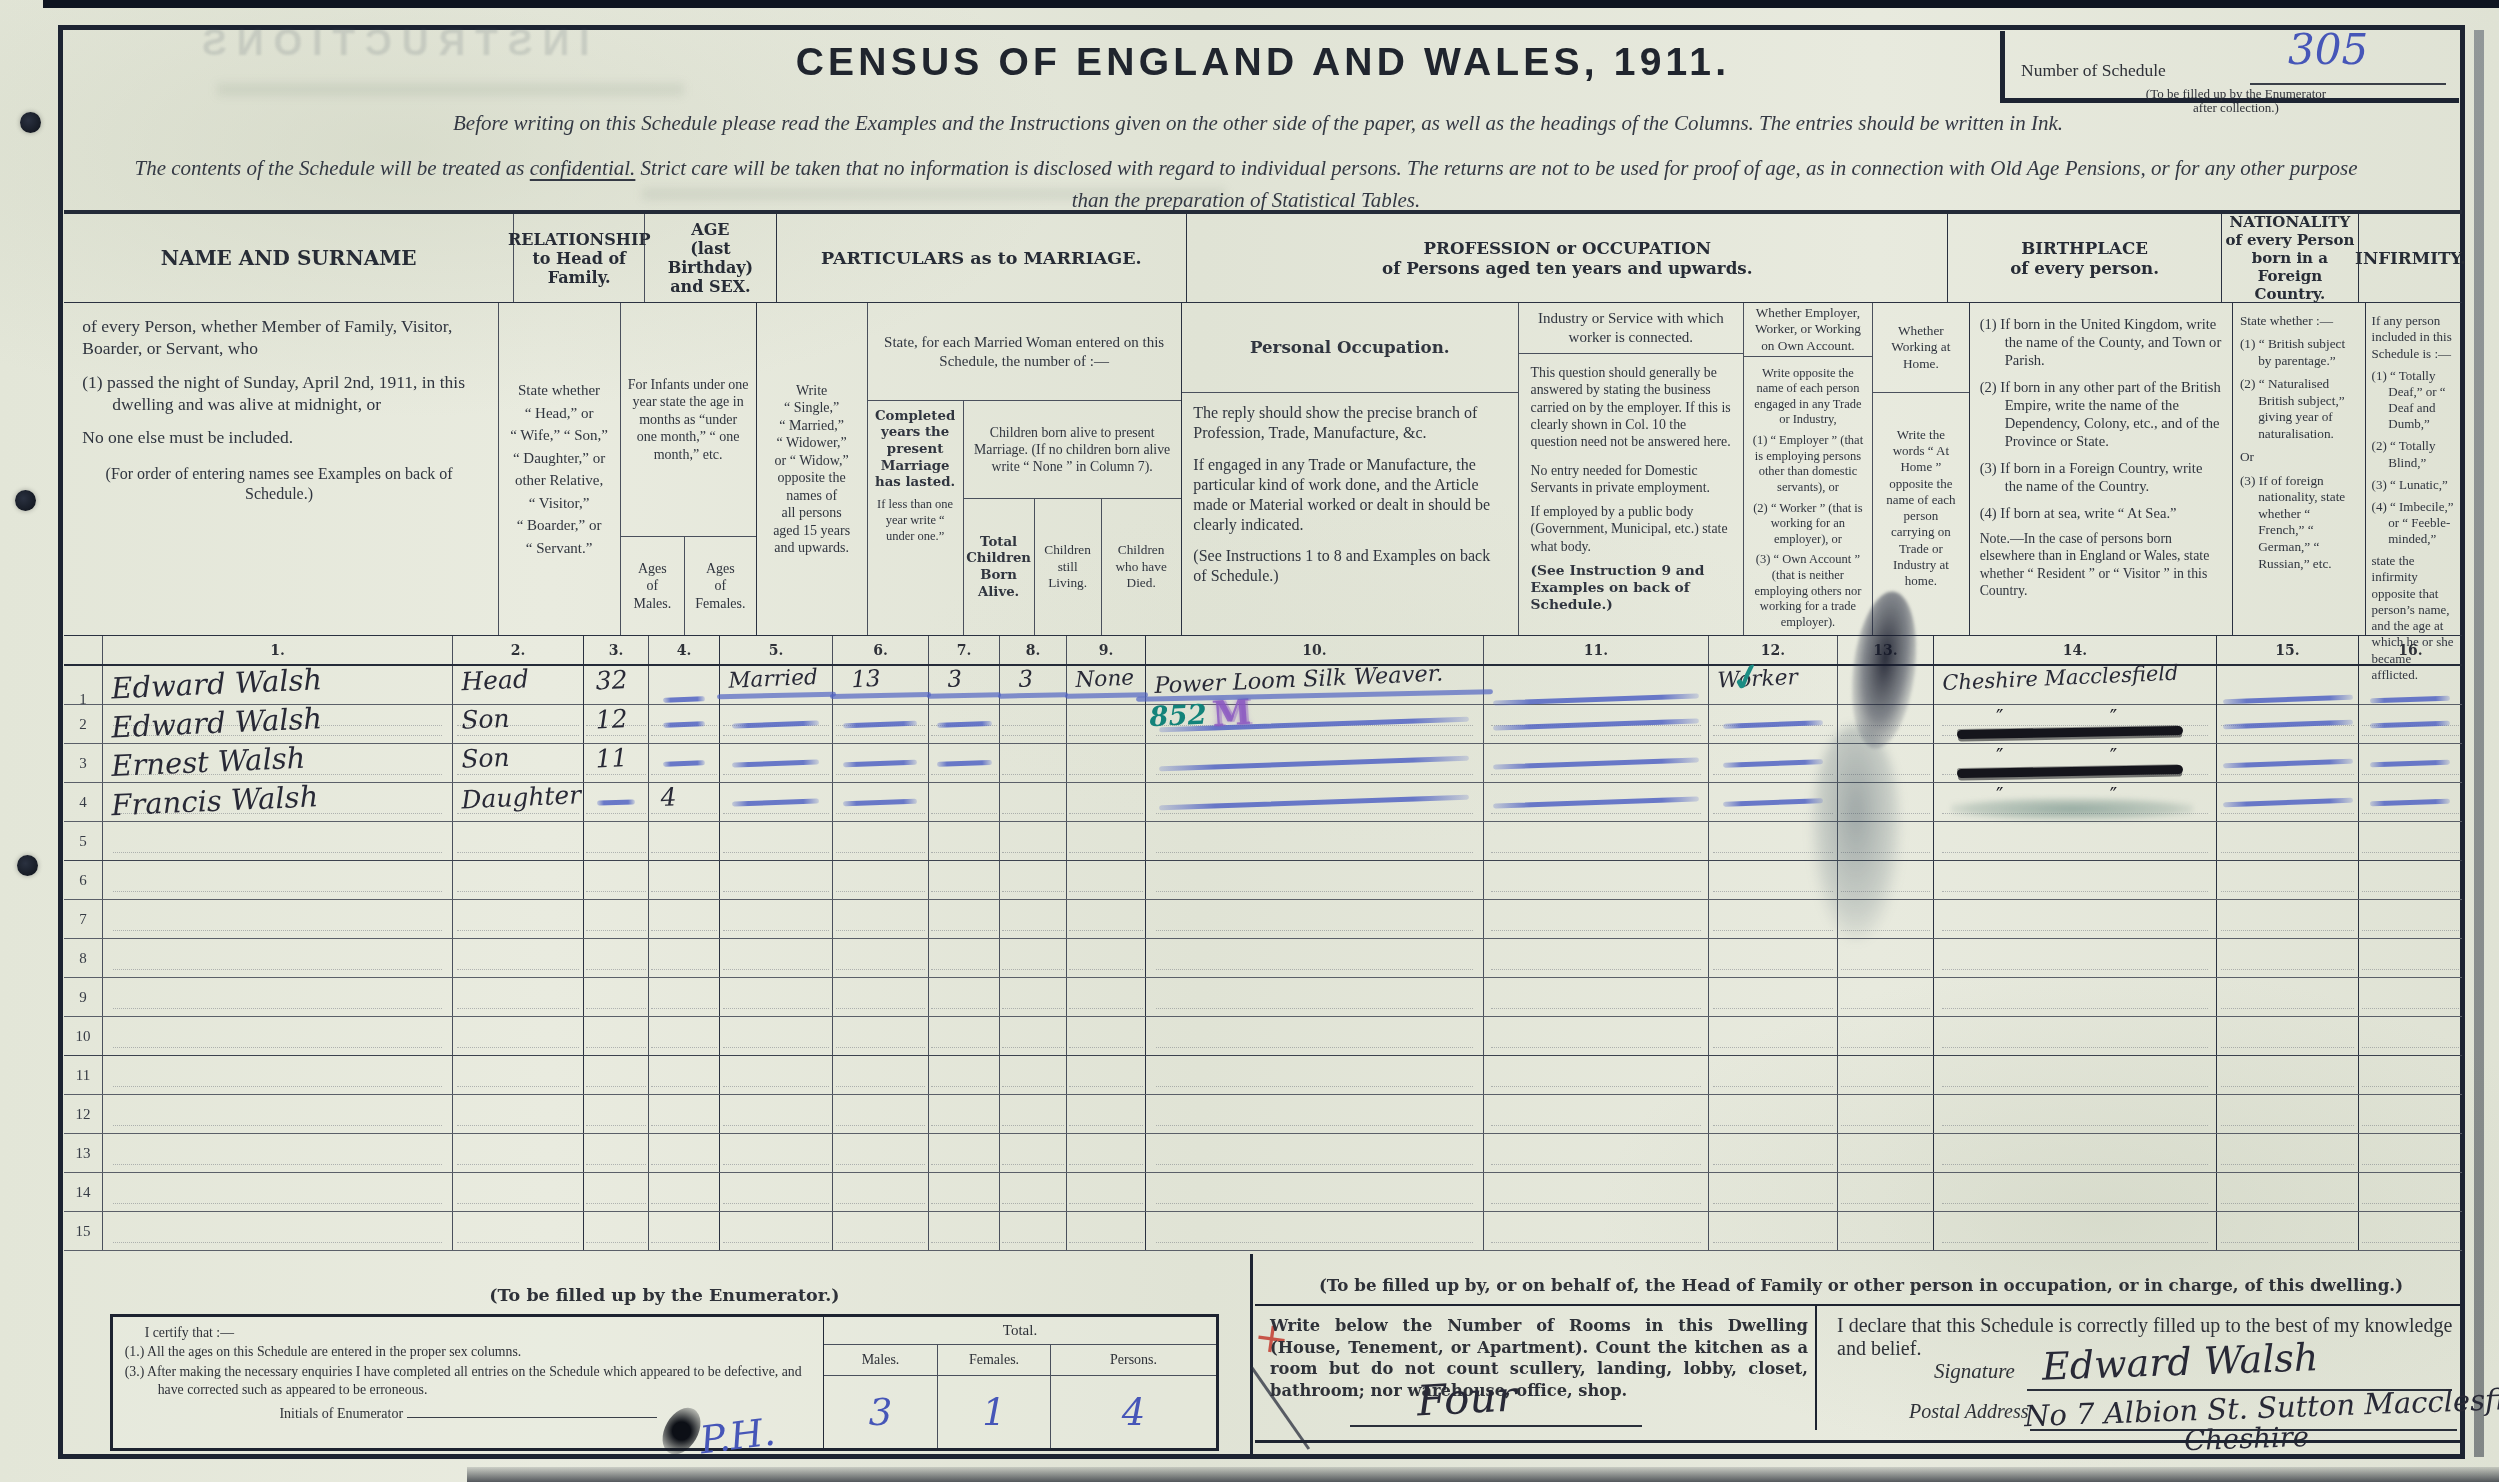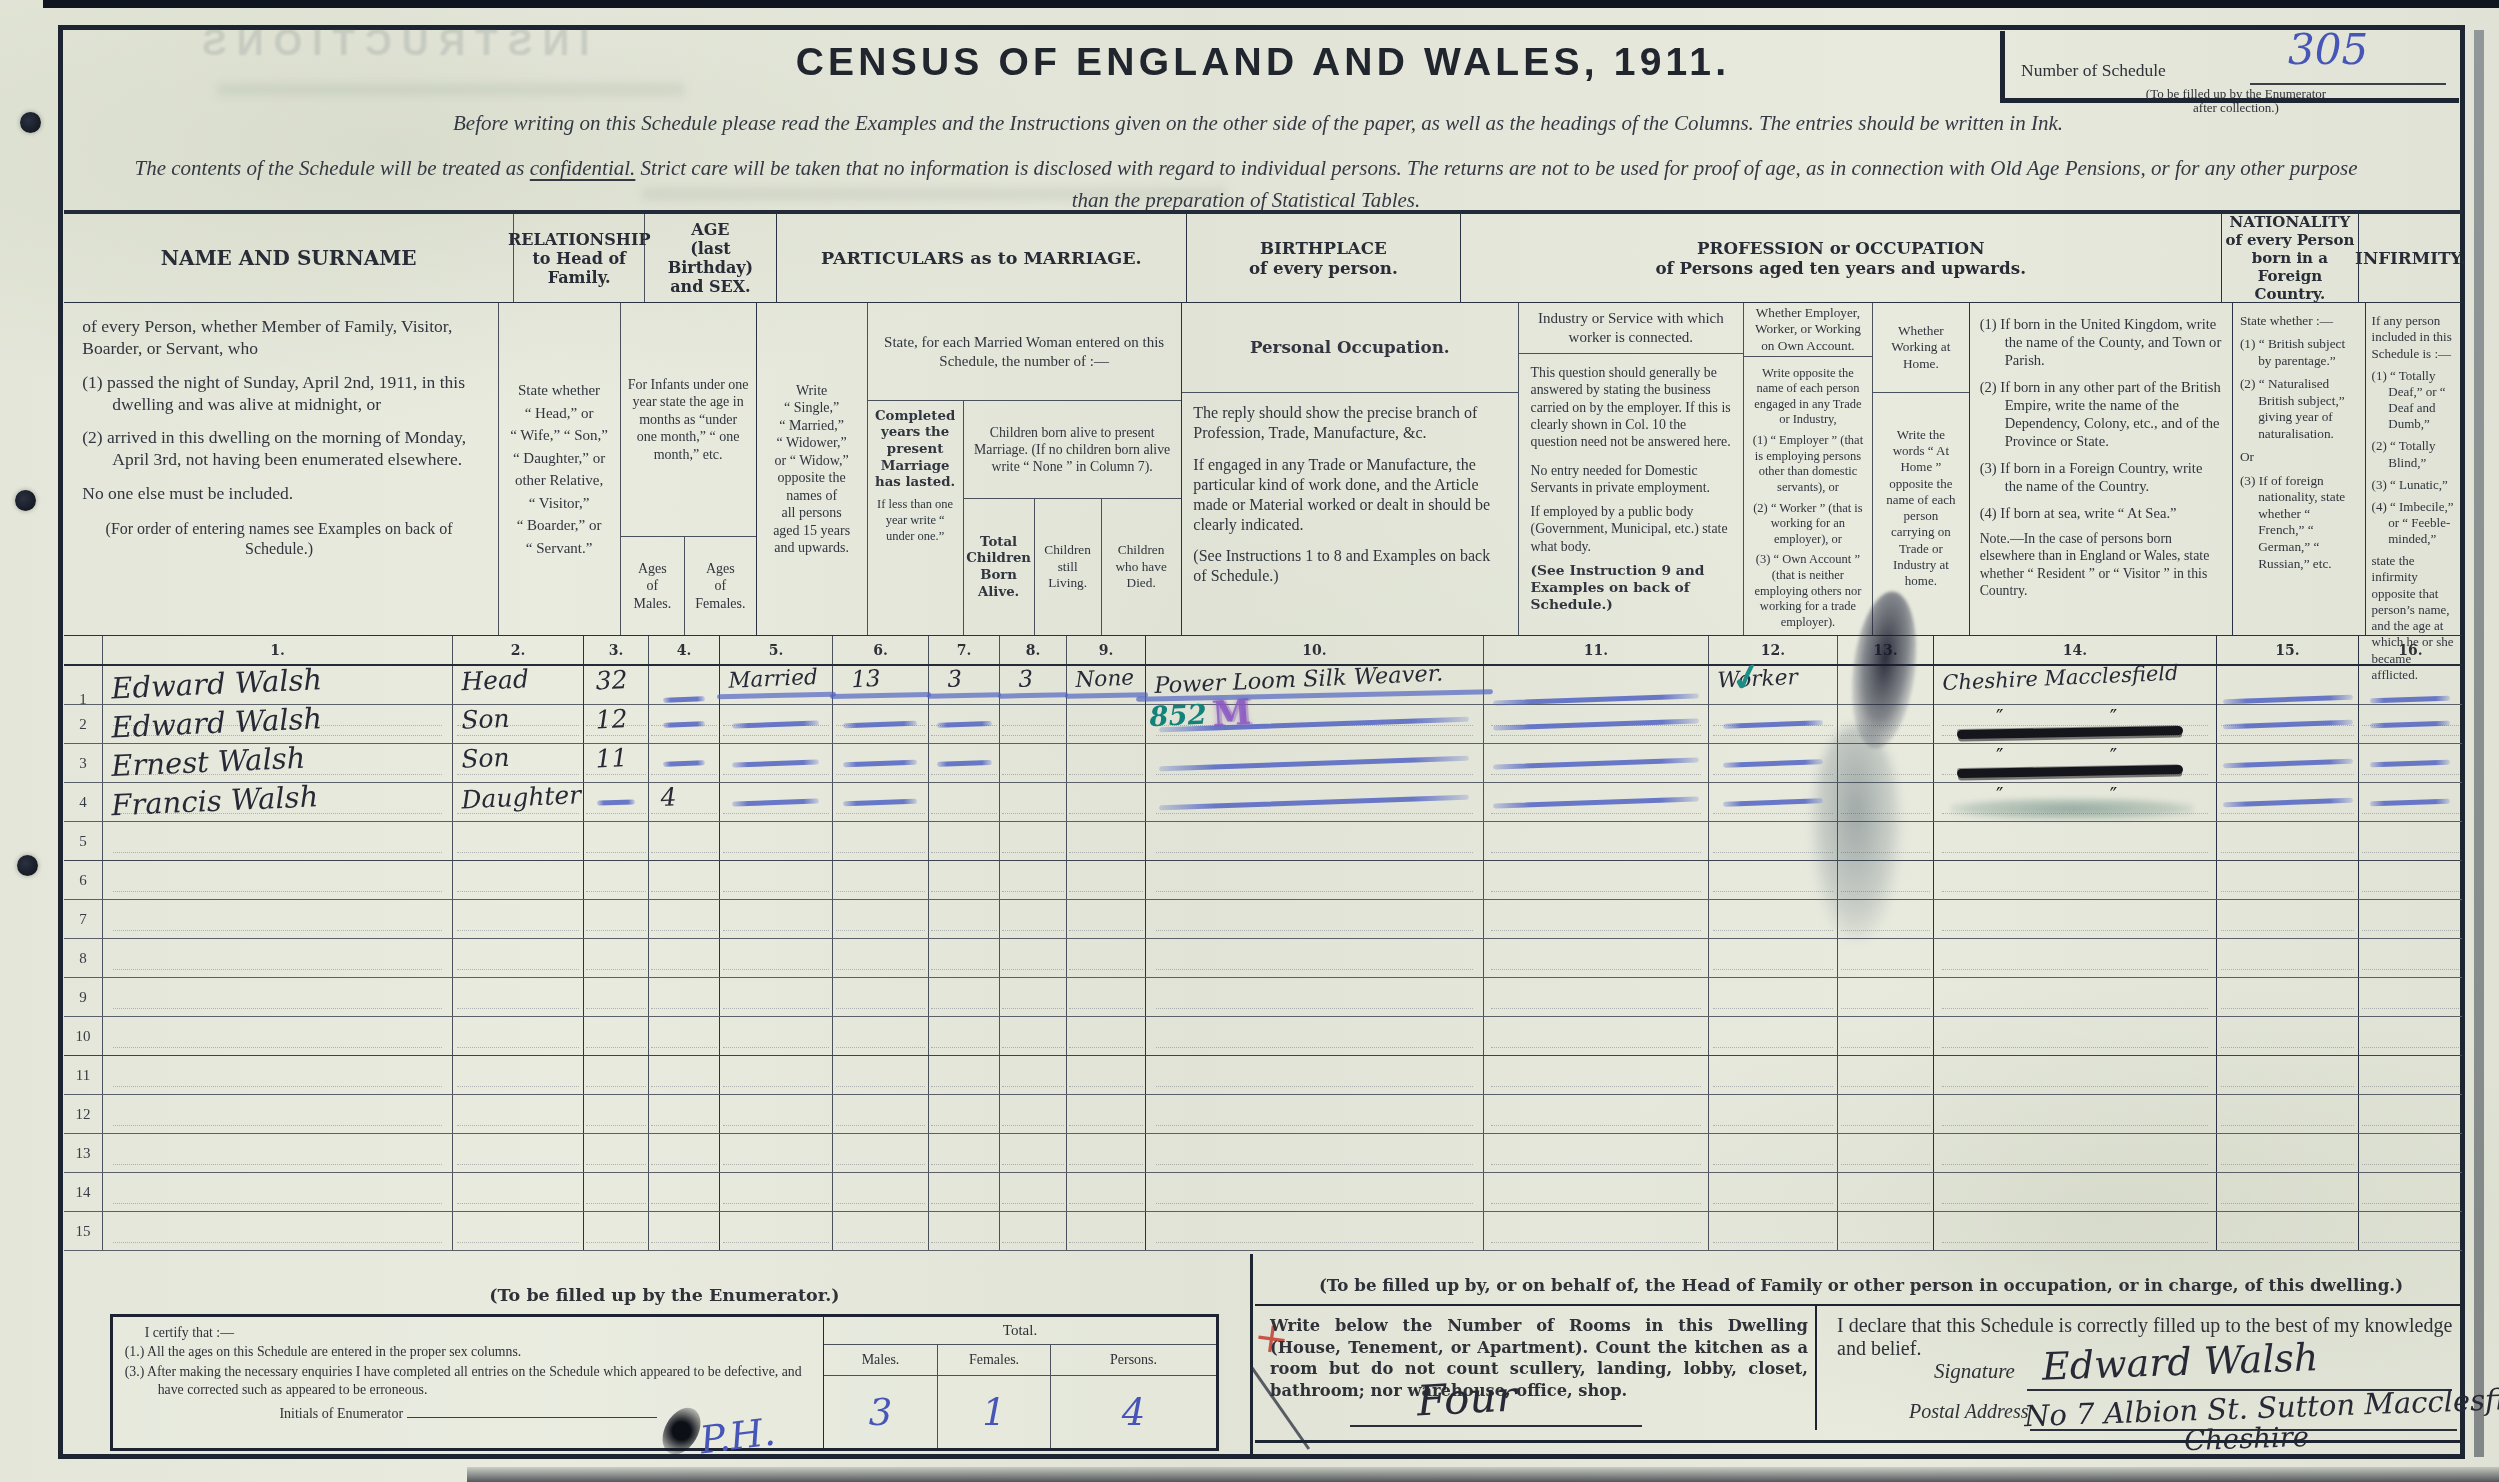--- a/index.html
+++ b/index.html
@@ -176,36 +176,35 @@
 
     <div class="bandA">
       <div class="ha wname lb fs24">NAME  AND  SURNAME</div>
       <div class="ha wrel lb fs19 pl">RELATIONSHIP
 to Head of
 Family.</div>
       <div class="ha wage gb fs19 pl">AGE
 (last Birthday)
 and SEX.</div>
       <div class="ha wmar gb fs21">PARTICULARS as to MARRIAGE.</div>
+      <div class="ha wpro gb fs20 pl">PROFESSION or OCCUPATION
+of Persons aged ten years and upwards.</div>
       <div class="ha wbir gb fs20 pl">BIRTHPLACE
 of every person.</div>
-      <div class="ha wpro gb fs20 pl">PROFESSION or OCCUPATION
-of Persons aged ten years and upwards.</div>
       <div class="ha wnat gb fs18 pl">NATIONALITY
 of every Person
 born in a
 Foreign Country.</div>
       <div class="ha winf fs20">INFIRMITY.</div>
     </div>
 
     <div class="bandB">
       <div class="hb wname lb namebody">
         <p>of every Person, whether Member of Family, Visitor, Boarder, or Servant, who</p>
         <p class="ind">(1) passed the night of Sunday, April 2nd, 1911, in this dwelling and was alive at midnight, or</p>
-        <p class="ind">(2) arrived in this dwelling on the morning of Monday, April 3rd, not having been enumerated elsewhere.</p>
         <p>No one else must be included.</p>
         <p class="ctr">(For order of entering names see Examples on back of Schedule.)</p>
       </div>
       <div class="hb wrel lb relbody pl">State whether
 “ Head,” or
 “ Wife,” “ Son,”
 “ Daughter,” or
 other Relative,
 “ Visitor,”
 “ Boarder,” or

